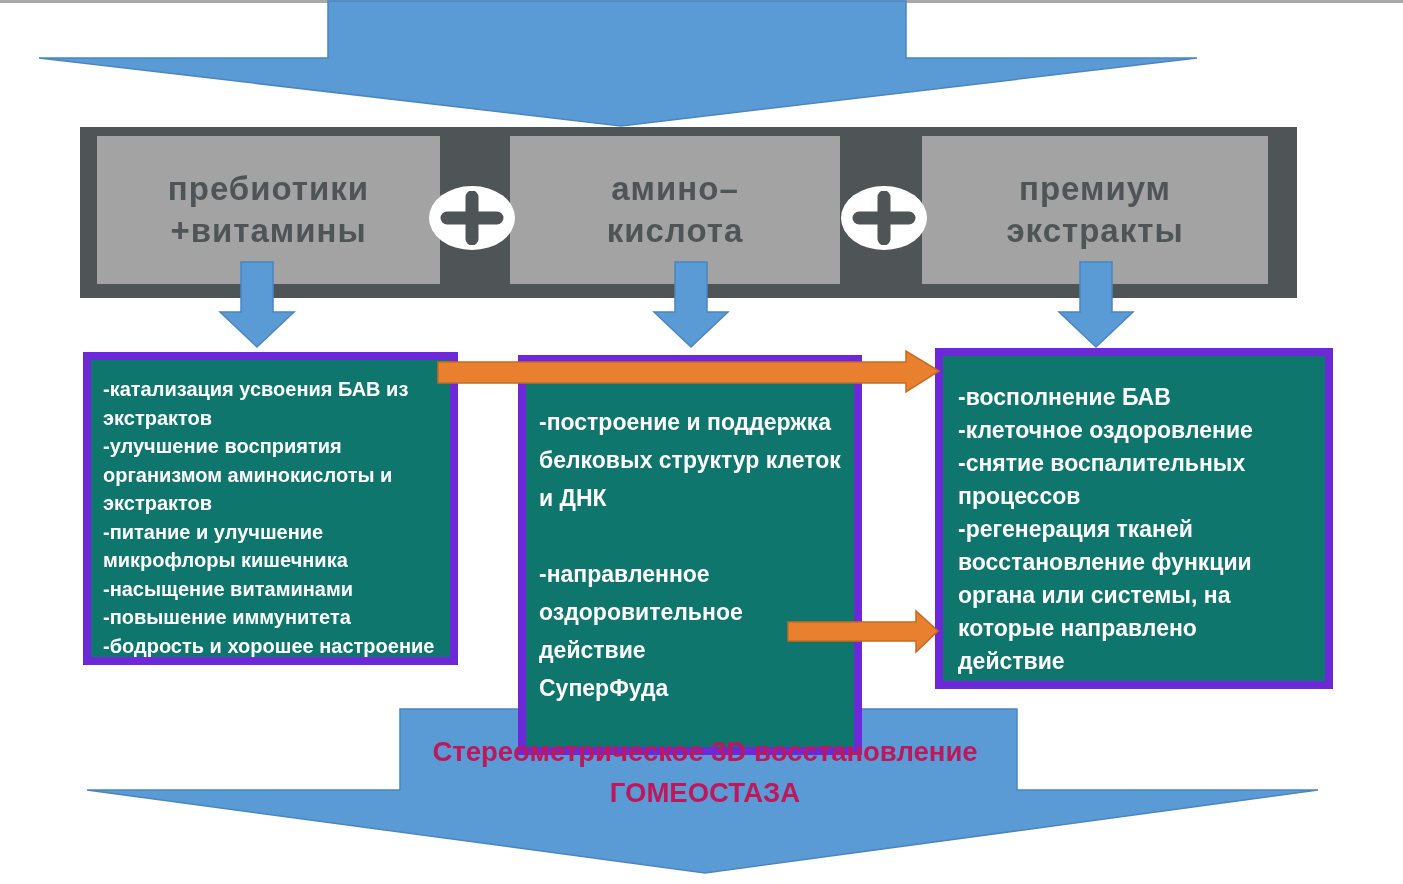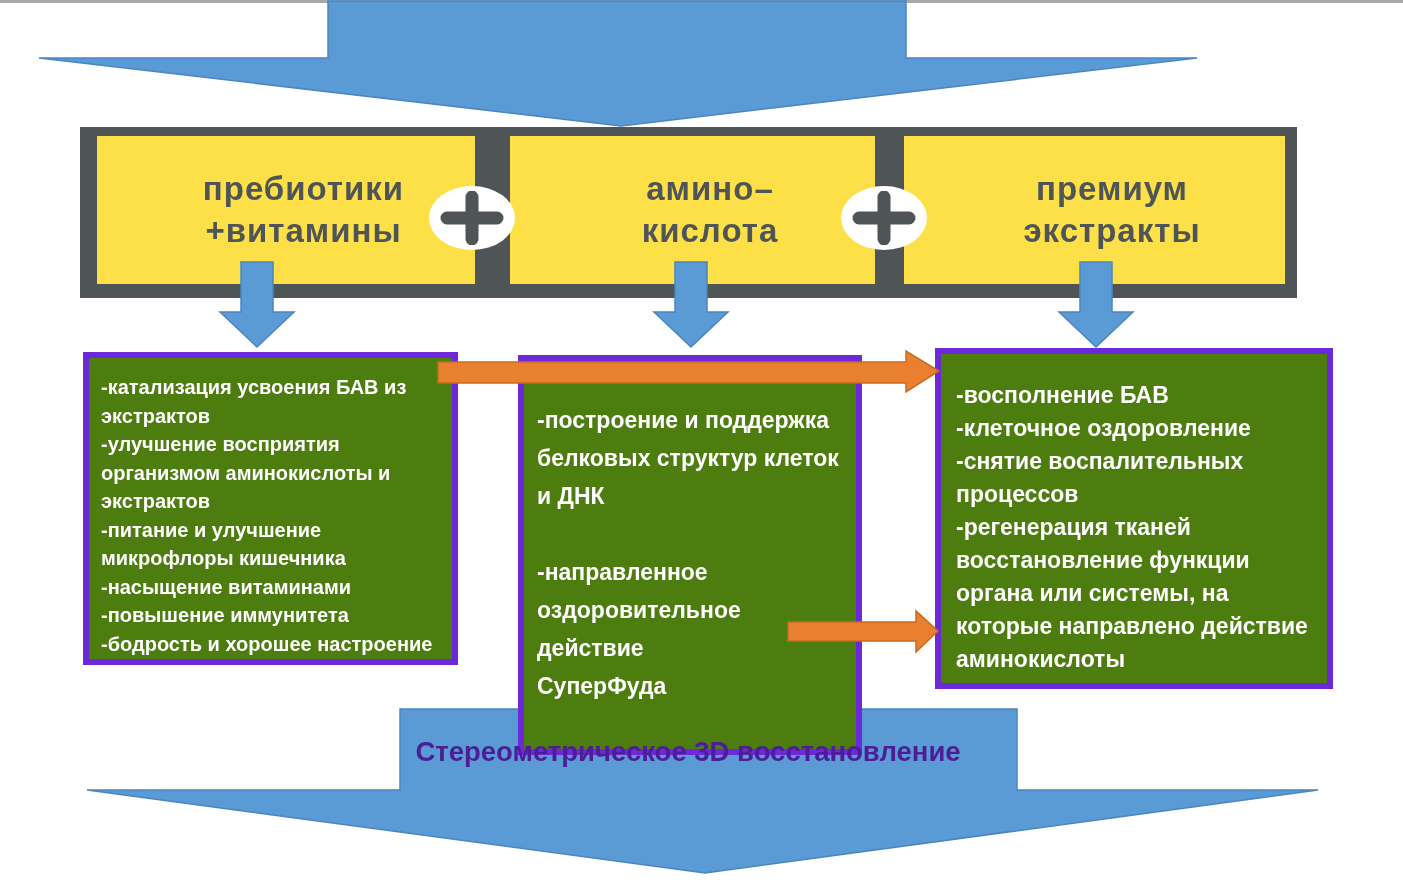--- a/index.html
+++ b/index.html
@@ -14,45 +14,45 @@
   
   .top-arrow-title{
     left:233px;top:2px;width:780px;text-align:center;
     font-size:34px;font-weight:700;line-height:54px;
     color:#ffc93c;
     -webkit-text-stroke:1.6px #f26822;
     text-shadow:0 0 4px rgba(247,147,30,.85);
     letter-spacing:1px;
   }
   .bottom-arrow-title{
-    left:233px;top:731px;width:910px;text-align:center;
-    font-size:27.5px;font-weight:700;line-height:41px;color:#4c1d95;
+    left:250px;top:731px;width:910px;text-align:center;
+    font-size:27.5px;font-weight:700;line-height:41px;color:#be185d;
   }
 
   
   .banner{left:80px;top:127px;width:1217px;height:171px;background:#4f5557;}
   .green-card{
-    position:absolute;top:9px;height:148px;background:#fde047;
+    position:absolute;top:9px;height:148px;background:#a3a3a3;
     display:flex;align-items:center;justify-content:center;text-align:center;
     color:#4f5557;font-weight:700;font-size:33px;line-height:42px;
-    letter-spacing:1px;white-space:pre-line;padding-left:35px;
+    letter-spacing:1px;white-space:pre-line;
   }
   .green-1{left:17px;width:343px;}
   .green-2{left:430px;width:330px;text-align:center;}
-  .green-3{left:824px;width:346px;}
+  .green-3{left:842px;width:346px;}
   .plus-badge{
     width:86px;height:64px;border-radius:50%;background:#ffffff;
     display:flex;align-items:center;justify-content:center;
   }
   .plus-1{left:429px;top:186px;}
   .plus-2{left:841px;top:186px;}
 
   
   .effect-box{
-    background:#4d7c0f;border:6px solid #6d28d9;box-sizing:border-box;
+    background:#0f766e;border:8px solid #6d28d9;box-sizing:border-box;
     color:#ffffff;font-weight:700;white-space:pre-line;
   }
   .box-1{left:83px;top:352px;width:375px;height:313px;
     font-size:20px;line-height:28.5px;padding:15px 4px 0 12px;}
   .box-2{left:518px;top:355px;width:344px;height:400px;
     font-size:23px;line-height:38px;padding:40px 4px 0 13px;}
   .box-3{left:935px;top:348px;width:398px;height:341px;
     font-size:23px;line-height:33px;padding:25px 16px 0 15px;}
 </style>
 </head>
@@ -117,15 +117,16 @@
 которые направлено действие
 аминокислоты</div>
 
   <svg class="abs layer" viewBox="0 0 1403 884">
     <polygon points="438,362 906,362 906,351 939,371 906,392 906,383 438,383" fill="#e8802f" stroke="#c96a20" stroke-width="1.5"></polygon>
     <polygon points="788,622 916,622 916,611 938,631 916,652 916,641 788,641" fill="#e8802f" stroke="#c96a20" stroke-width="1.5"></polygon>
   </svg>
 
   <div class="abs bottom-arrow-title">
     <div>Стереометрическое 3D восстановление</div>
+    <div>ГОМЕОСТАЗА</div>
   </div>
 
 </div>
 
 </body></html>

